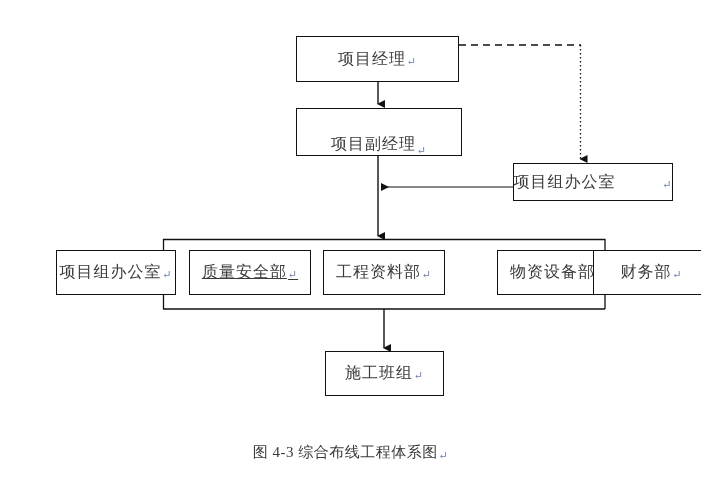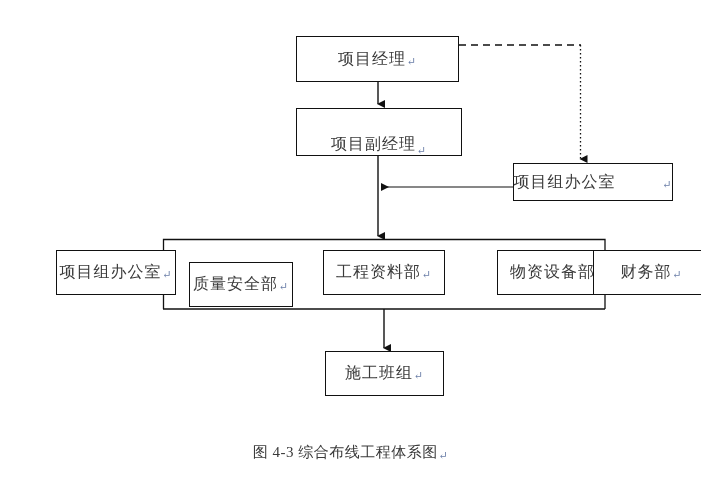--- a/index.html
+++ b/index.html
@@ -103,21 +103,21 @@
   <div class="node-box" style="left:513px; top:163px; width:160px; height:38px;gap:46px;">
     <span class="node-label">项目组办公室</span>
     <span class="pilcrow">↵</span>
   </div>
 
   <div class="node-box" style="left:56px; top:250px; width:120px; height:45px;">
     <span class="node-label">项目组办公室</span>
     <span class="pilcrow">↵</span>
   </div>
 
-  <div class="node-box" style="left:189px; top:262px; width:104px; height:45px;">
+  <div class="node-box" style="left:189px; top:250px; width:122px; height:45px;text-decoration:underline;">
     <span class="node-label">质量安全部</span>
     <span class="pilcrow">↵</span>
   </div>
 
   <div class="node-box" style="left:323px; top:250px; width:122px; height:45px;">
     <span class="node-label">工程资料部</span>
     <span class="pilcrow">↵</span>
   </div>
 
   <div class="node-box" style="left:457px; top:250px; width:122px; height:45px;margin-left:40px;">

